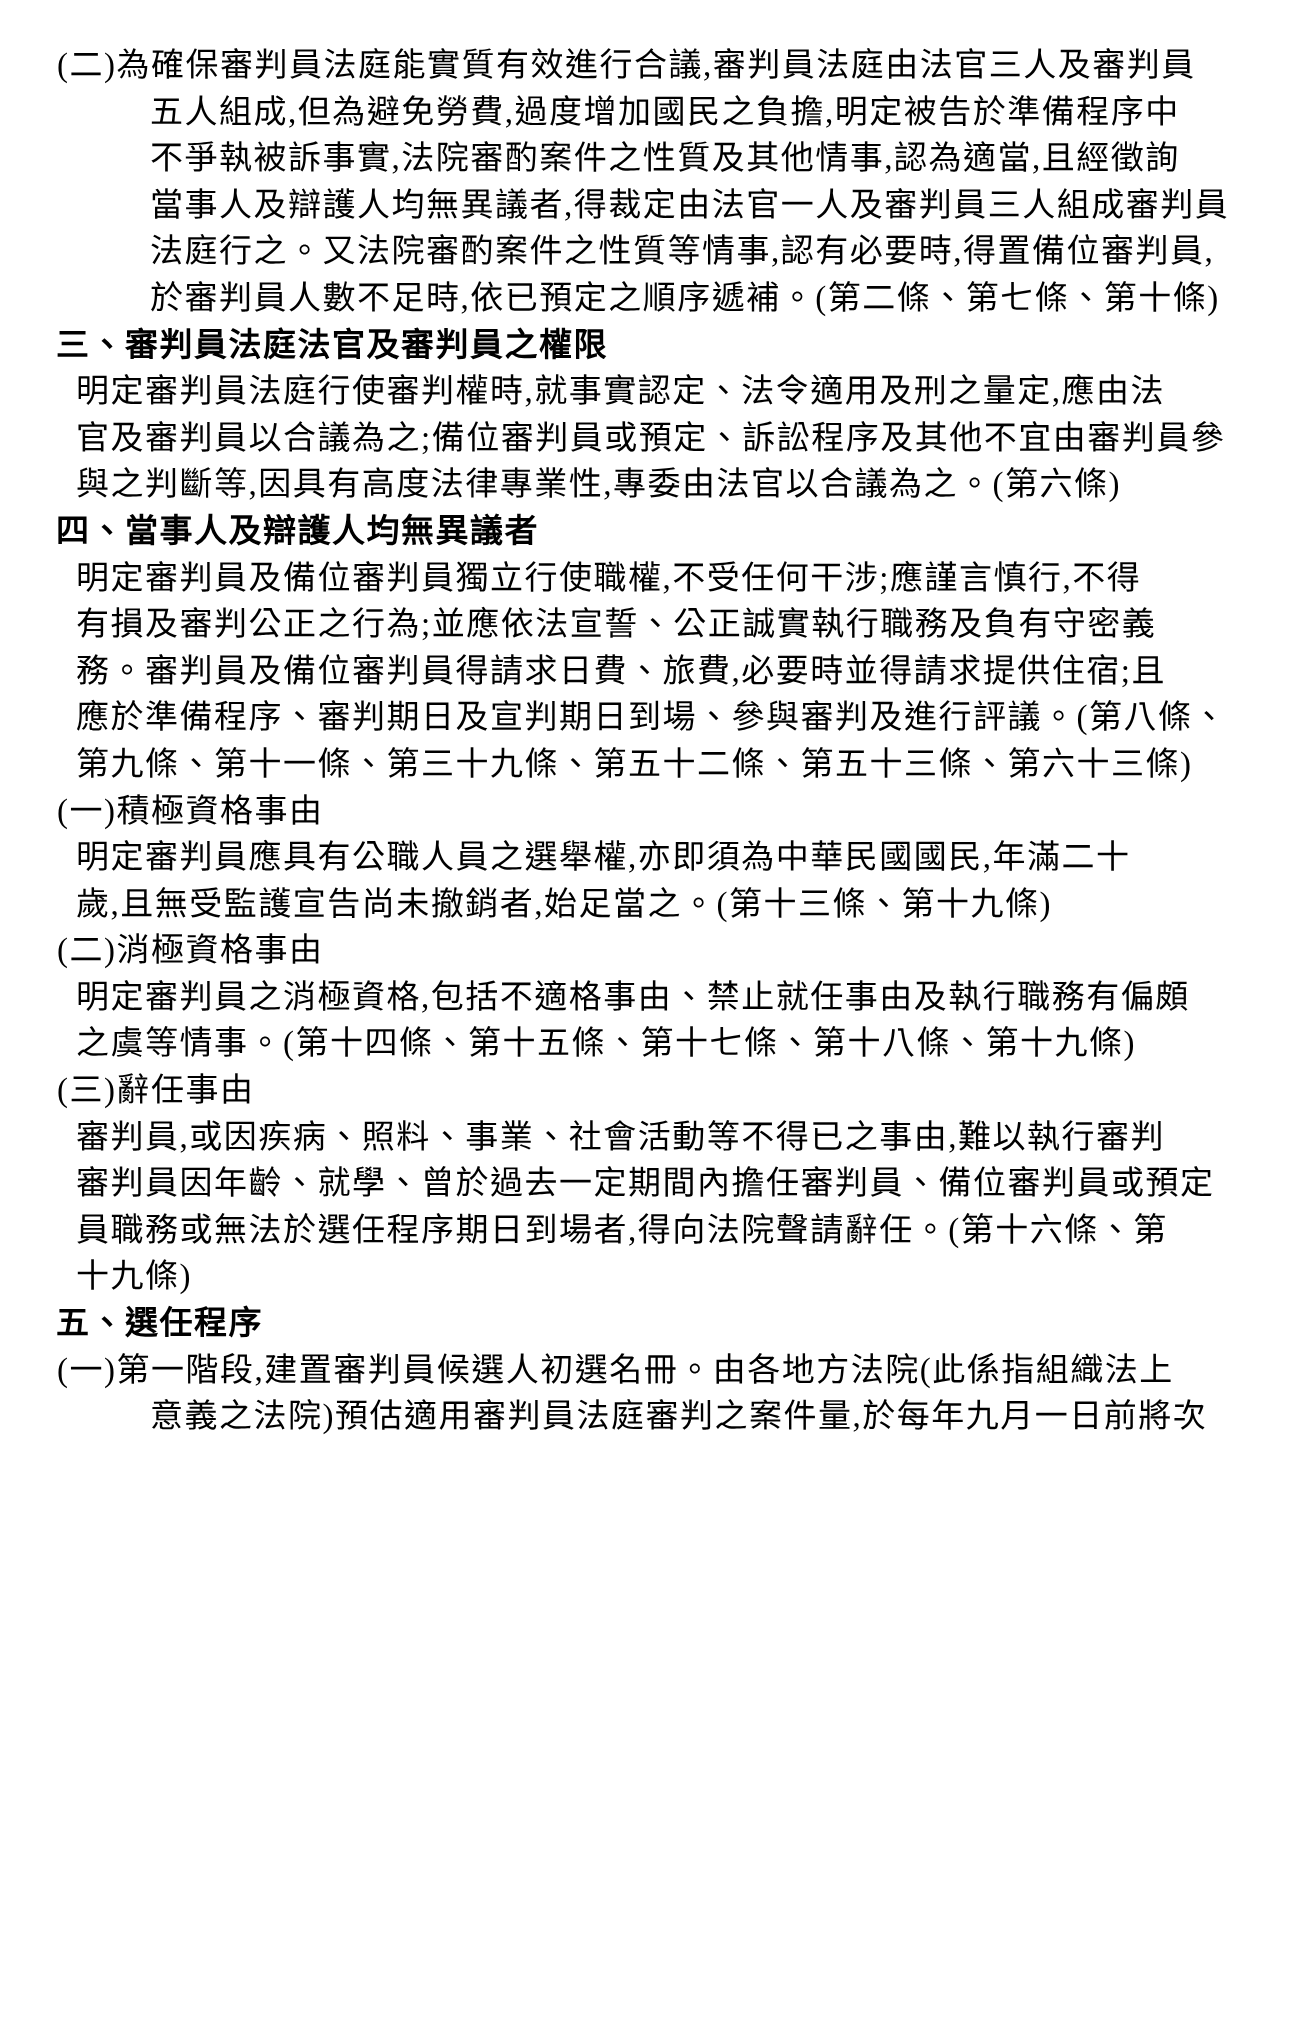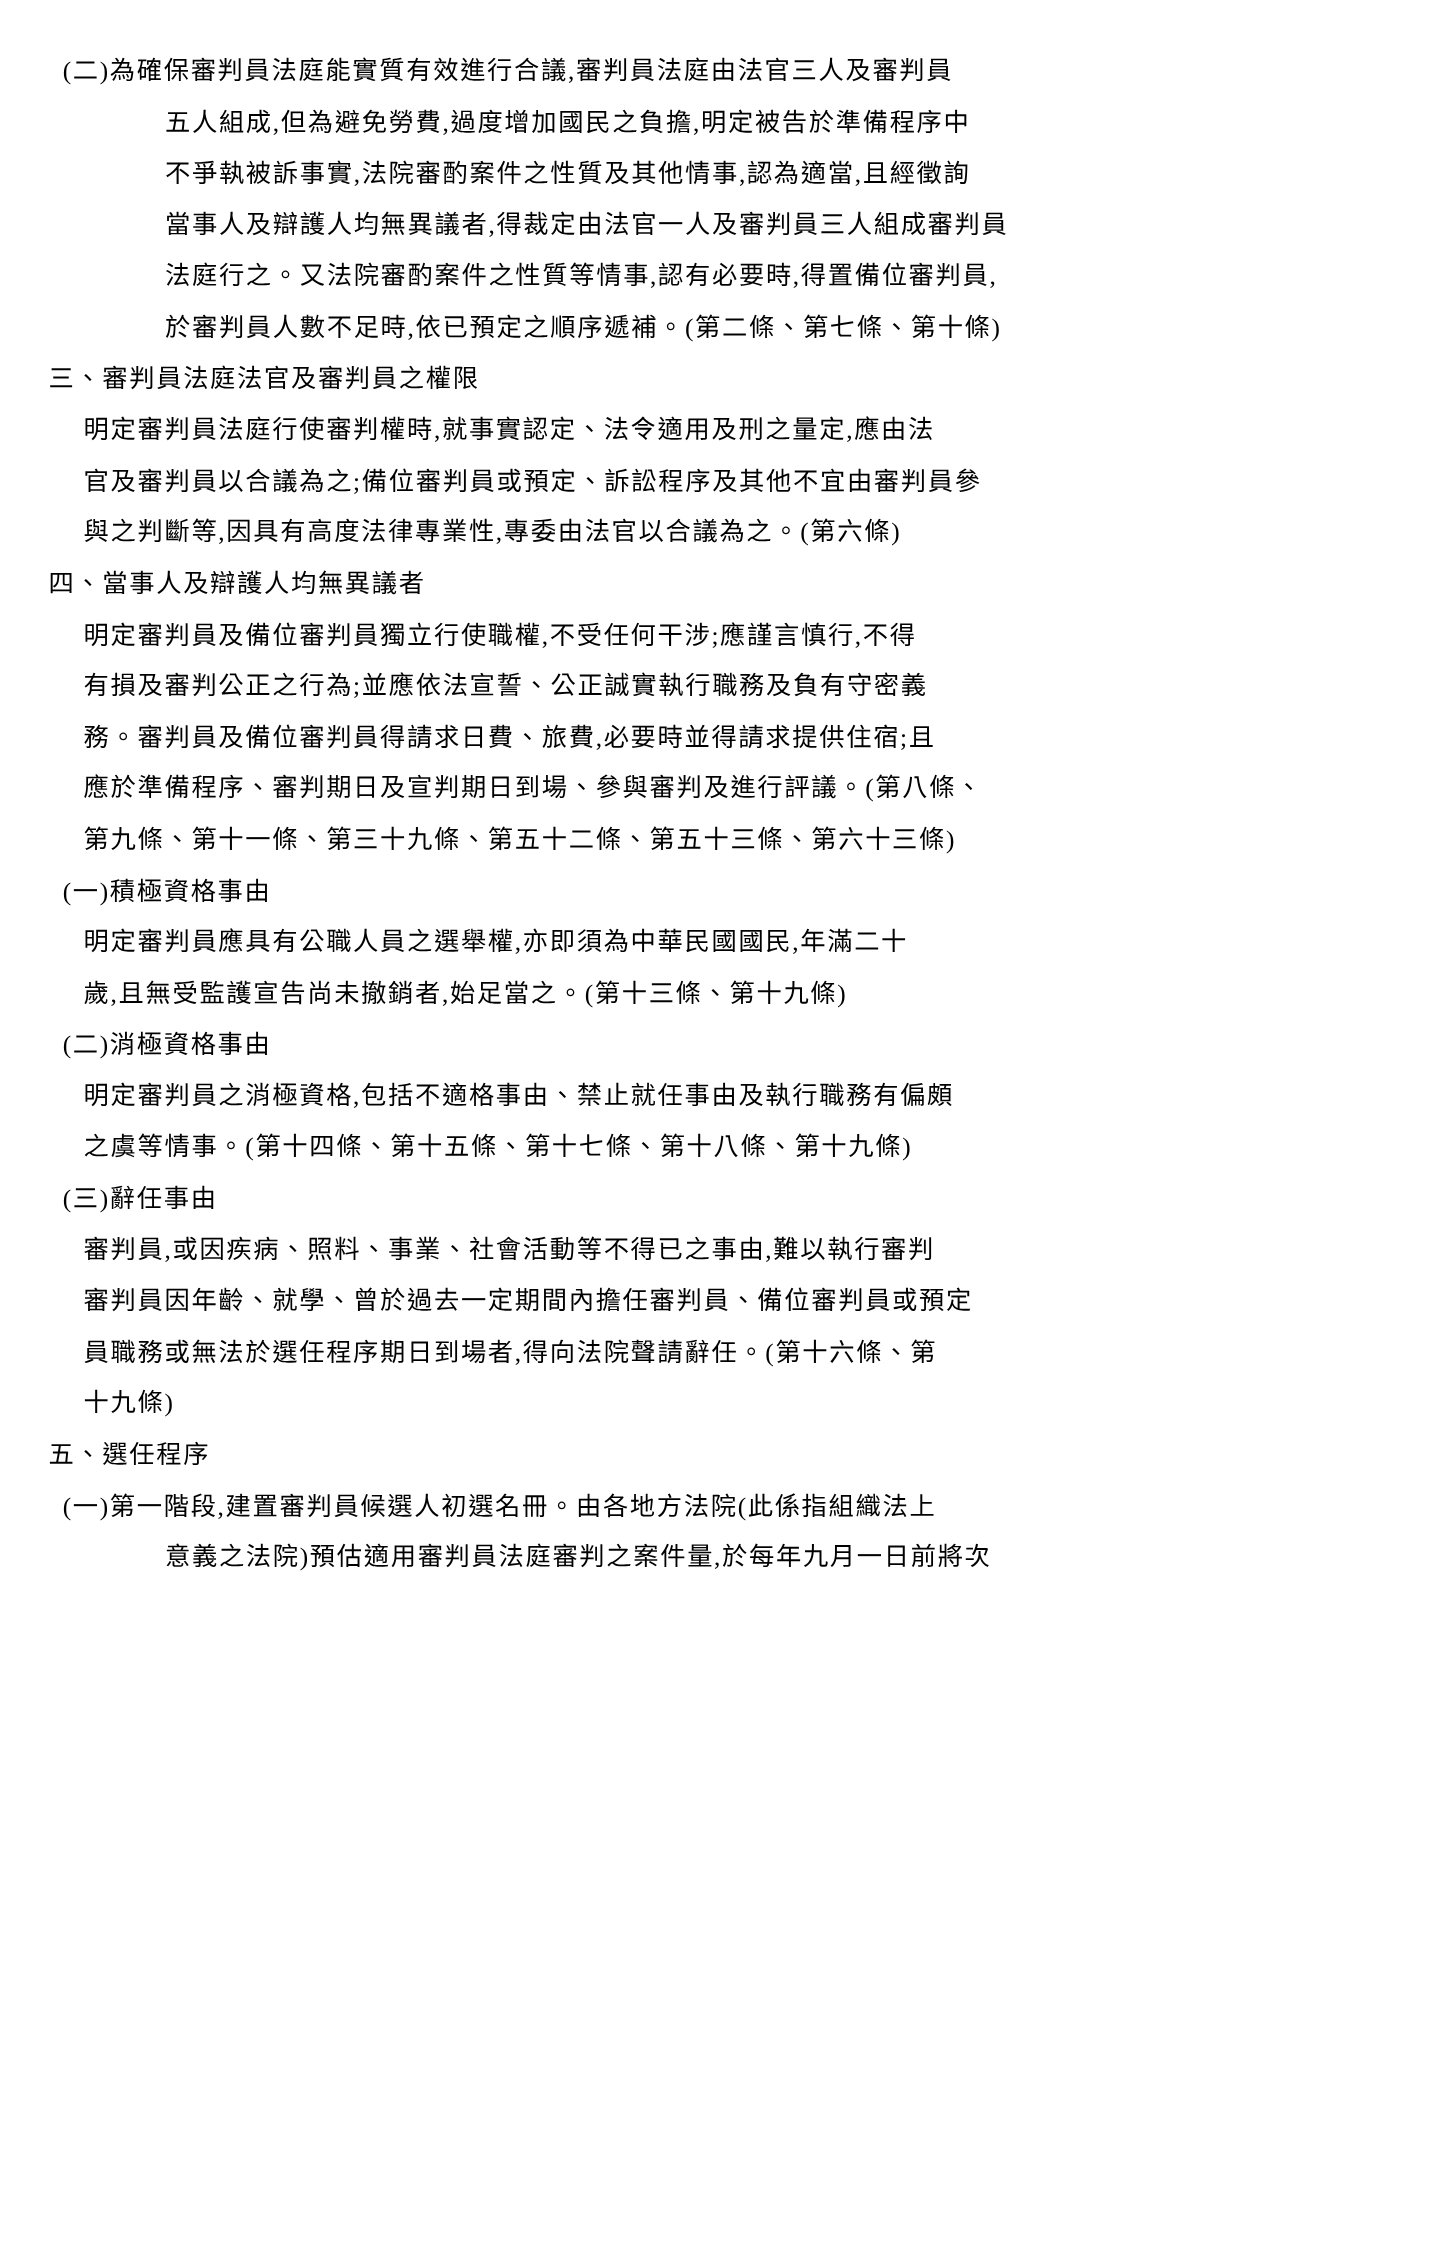--- a/index.html
+++ b/index.html
@@ -17,27 +17,27 @@
     font-family: "Liberation Serif", "DejaVu Serif", serif;
     overflow: hidden;
   }
   .doc {
     position: absolute;
     top: 42px;
     left: 0;
     width: 100%;
   }
   .line {
-    font-size: 23px;
+    font-size: 33px;
     line-height: 46.6px;
     letter-spacing: 1.5px;
     white-space: nowrap;
   }
   .ind-label   { padding-left: 57px; }   
-  .ind-section { padding-left: 44px; }   
+  .ind-section { padding-left: 56px; font-weight: bold; }   
   .ind-body    { padding-left: 76px; }  
   .ind-cont    { padding-left: 123px; margin-left: 27px; }  
 </style>
 </head>
 <body>
 
 <div class="page">
   <div class="doc">
       <div class="line ind-label">(二)為確保審判員法庭能實質有效進行合議,審判員法庭由法官三人及審判員</div>
       <div class="line ind-cont">五人組成,但為避免勞費,過度增加國民之負擔,明定被告於準備程序中</div>

